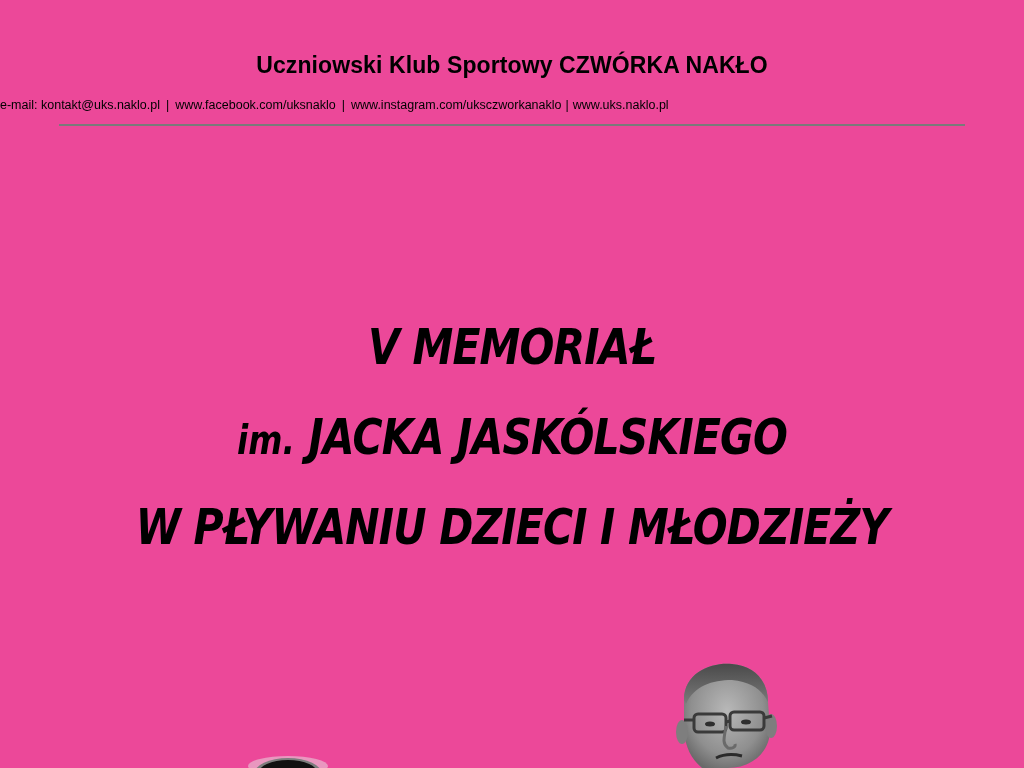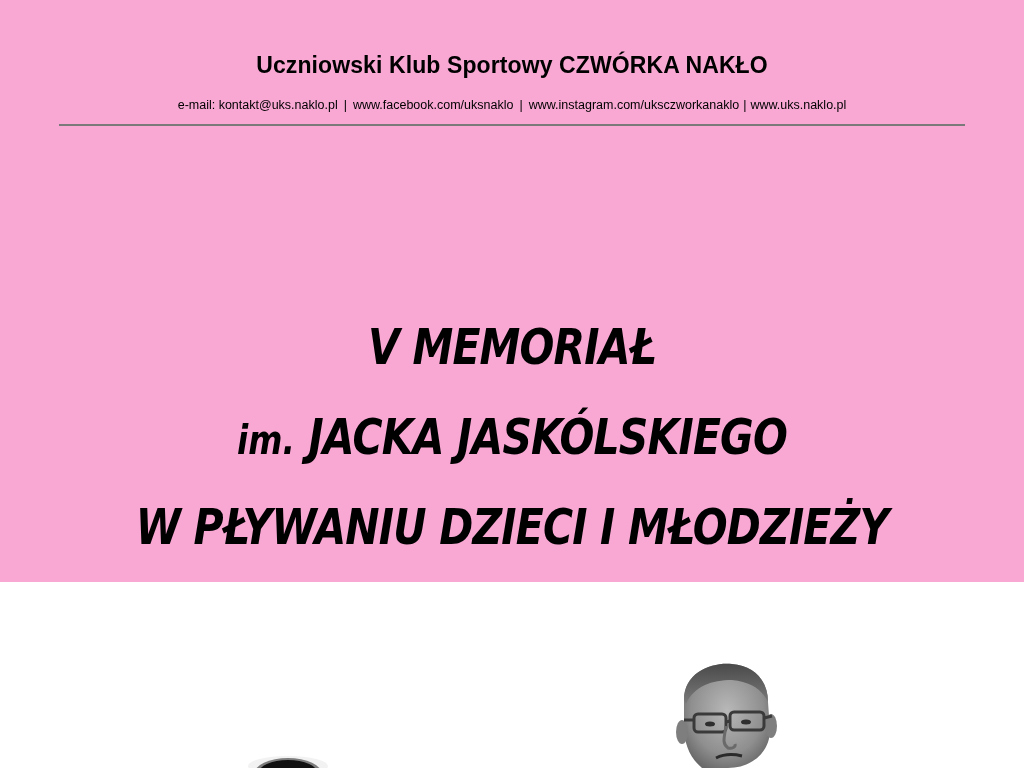--- a/index.html
+++ b/index.html
@@ -12,39 +12,39 @@
       height: 768px;
       overflow: hidden;
       position: relative;
       font-family: "Liberation Sans", "DejaVu Sans", sans-serif;
       color: #000;
     }
     .page {
       position: absolute;
       left: 0; top: 0;
       width: 1024px;
-      height: 582px;
-      background: #f9a8d4;
+      height: 768px;
+      background: #ec4899;
     }
     .header-title {
       position: absolute;
       top: 52px;
       left: 0;
       width: 1024px;
       text-align: center;
       font-size: 23px;
       font-weight: bold;
       letter-spacing: 0.1px;
     }
     .header-contacts {
       position: absolute;
       top: 98px;
       left: 0;
       width: 1024px;
-      text-align: center;
+      text-align: left;
       font-size: 12.5px;
       white-space: nowrap;
     }
     .header-contacts .sep {
       display: inline-block;
       padding: 0 6px;
     }
     .header-contacts .sep.tight {
       padding: 0 4px;
     }

